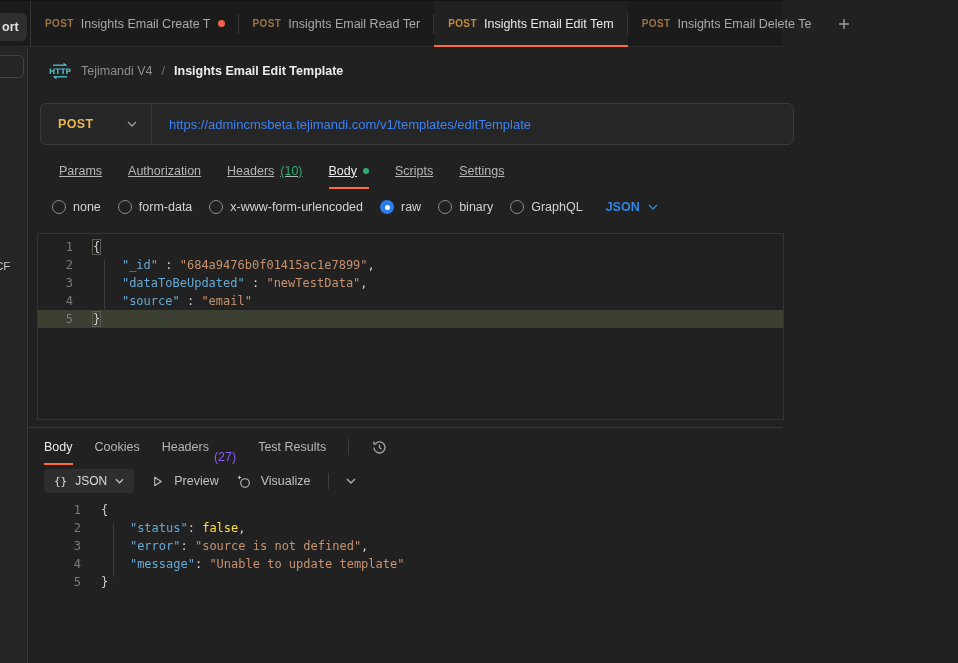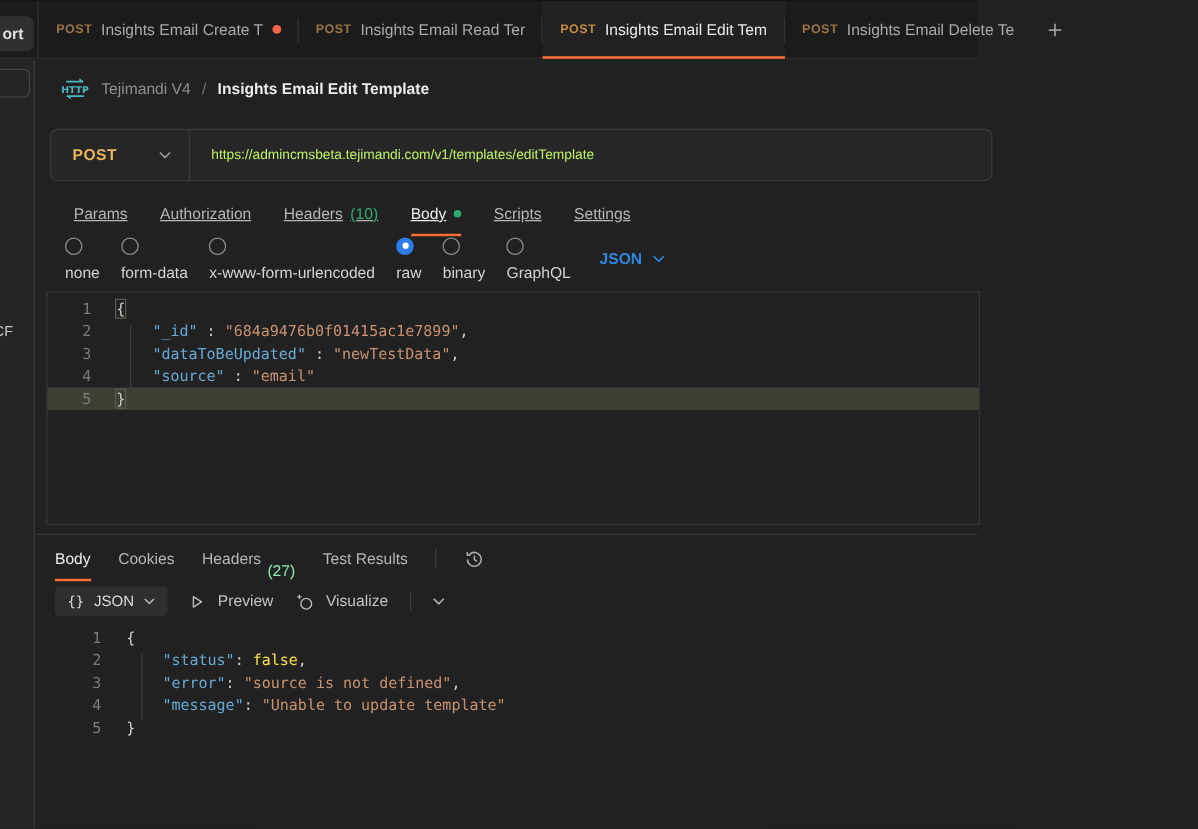--- a/index.html
+++ b/index.html
@@ -41,32 +41,32 @@
   .bc-coll { font-size:12.5px; color:#8f8f8f; }
   .bc-sep { font-size:12.5px; color:#6f6f6f; }
   .bc-cur { font-size:12.5px; color:#ececec; font-weight:700; }
 
   .url-bar { position:absolute; left:11px; top:55px; right:-12px; height:42px; background:#262626;
              border:1px solid #3a3a3a; border-radius:6px; display:flex; align-items:center; }
   .method-seg { width:110px; display:flex; align-items:center; justify-content:space-between;
                 padding:0 14px 0 17px; }
   .method-label { color:#e8b559; font-weight:700; font-size:12.5px; letter-spacing:.4px; }
   .url-divider { width:1px; height:41px; background:#3a3a3a; }
-  .url-text { margin-left:17px; font-size:11px; color:#bef264;text-align:right; }
+  .url-text { margin-left:17px; font-size:13px; color:#3b82f6;text-align:right; }
 
   .req-tabs { position:absolute; left:30px; top:107px; height:31px; display:flex; align-items:center; gap:26px; }
   .req-tab { position:relative; height:31px; display:flex; align-items:center; gap:6px;
              font-size:12.5px; color:#b6b6b6;text-decoration:underline; }
   .req-tab .count { color:#2eae6e; }
   .req-tab.active { color:#ededed; }
   .req-tab.active::after { content:""; position:absolute; left:0; right:0; bottom:-3px; height:2px; background:#ff6c37; }
   .green-dot { width:6px; height:6px; border-radius:50%; background:#2eae6e; }
 
   .mode-row { position:absolute; left:23px; top:147px; height:24px; display:flex; align-items:center; gap:17px; }
-  .mode { display:flex; gap:7px; font-size:12.5px; color:#d2d2d2;flex-direction:column; }
+  .mode { display:flex; align-items:center; gap:7px; font-size:12.5px; color:#d2d2d2; }
   .radio { width:14px; height:14px; border-radius:50%; border:1.5px solid #8c8c8c; background:transparent; position:relative; }
   .radio.selected { border:none; background:#2b7de9; }
   .radio.selected::after { content:""; position:absolute; left:4.5px; top:4.5px; width:5px; height:5px;
                            border-radius:50%; background:#fff; }
   .lang-select { display:flex; align-items:center; gap:8px; margin-left:6px; color:#3186e1;
                  font-size:12.5px; font-weight:600; }
 
   
   .editor-box { position:absolute; left:8px; top:185px; right:-2px; height:187px;
                 border:1px solid #343434; background:#212121; padding-top:4px; }
@@ -78,21 +78,21 @@
   .tk-key { color:#65aad5; } .tk-str { color:#c9926f; } .tk-bool { color:#fde047; }
   .tk-plain { color:#cfcfcf; }
   .brace-box { outline:1px solid #5a5a50; }
   .indent-guide { position:absolute; width:1px; background:#3c3c3c; }
   .guide-req { left:66px; top:26px; height:54px; }
 
   .pane-divider { position:absolute; left:0; right:0; top:379px; height:1px; background:#383838; }
 
   .resp-tabs { position:absolute; left:15px; top:385px; height:28px; display:flex; align-items:center; gap:22px; }
   .resp-tab { position:relative; height:28px; display:flex; align-items:center; gap:5px; font-size:12.5px; color:#b6b6b6; }
-  .resp-tab .count { color:#86efac;margin-top:20px; }
+  .resp-tab .count { color:#8b5cf6;margin-top:20px; }
   .resp-tab.active { color:#ededed; }
   .resp-tab.active::after { content:""; position:absolute; left:0; right:0; bottom:-4px; height:2px; background:#ff6c37; }
   .vdiv { width:1px; height:16px; background:#3d3d3d; }
 
   .resp-toolbar { position:absolute; left:15px; top:420px; height:26px; display:flex; align-items:center; gap:17px; }
   .json-pill { display:flex; align-items:center; gap:8px; background:#2e2e2e; border-radius:4px;
                padding:5px 10px; color:#dcdcdc; font-size:12px; }
   .json-pill .braces { font-family:"DejaVu Sans Mono", monospace; font-size:11px; color:#dcdcdc; }
   .tool-item { display:flex; align-items:center; gap:10px; font-size:12.5px; color:#c2c2c2; }
 

